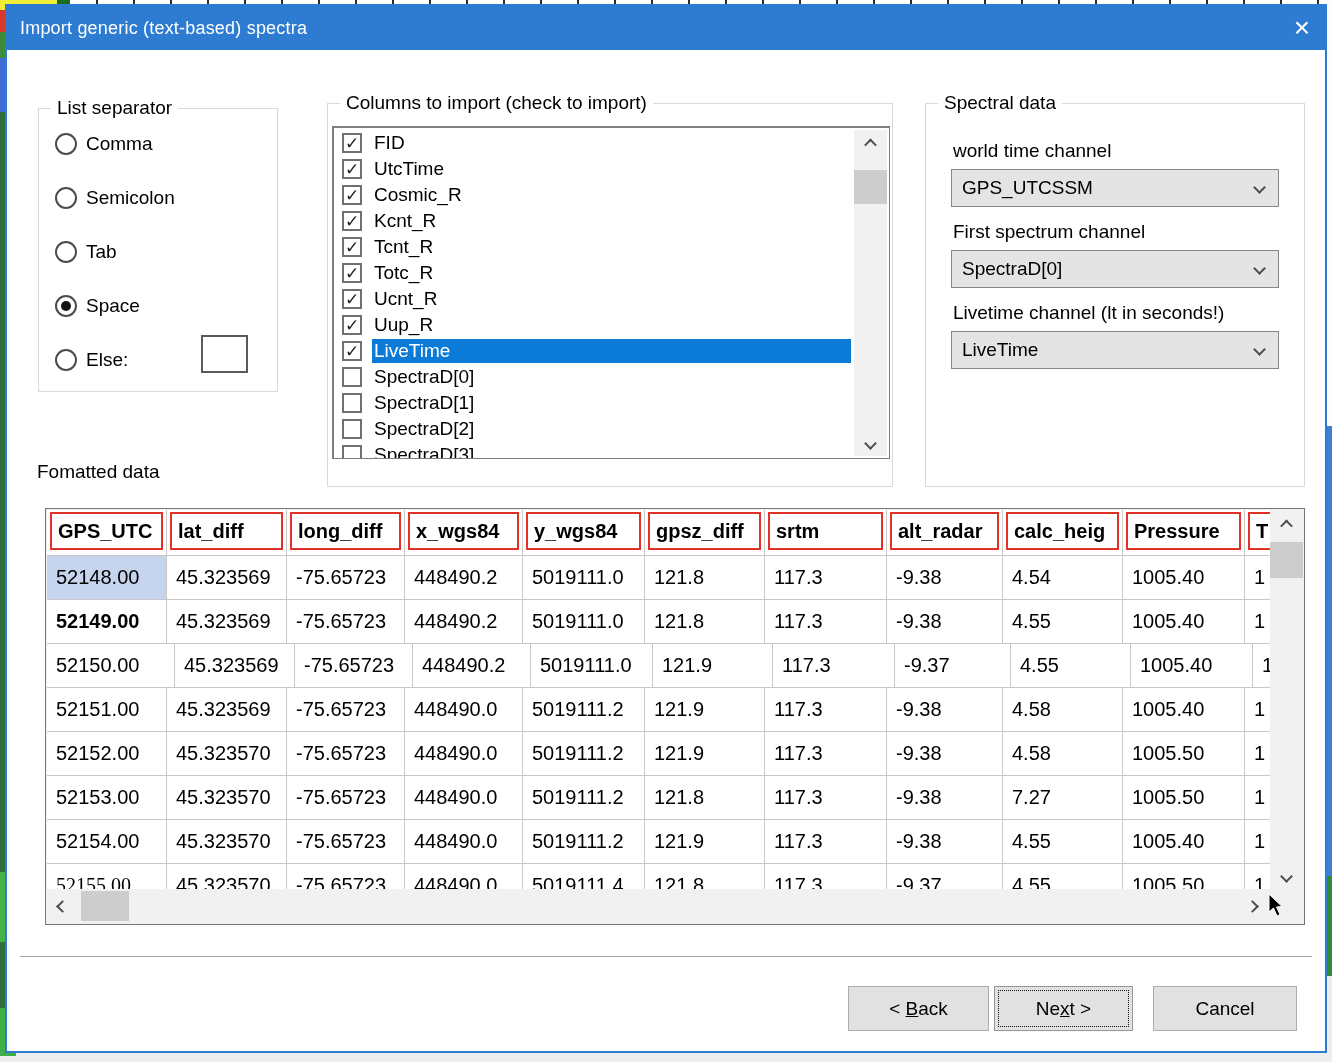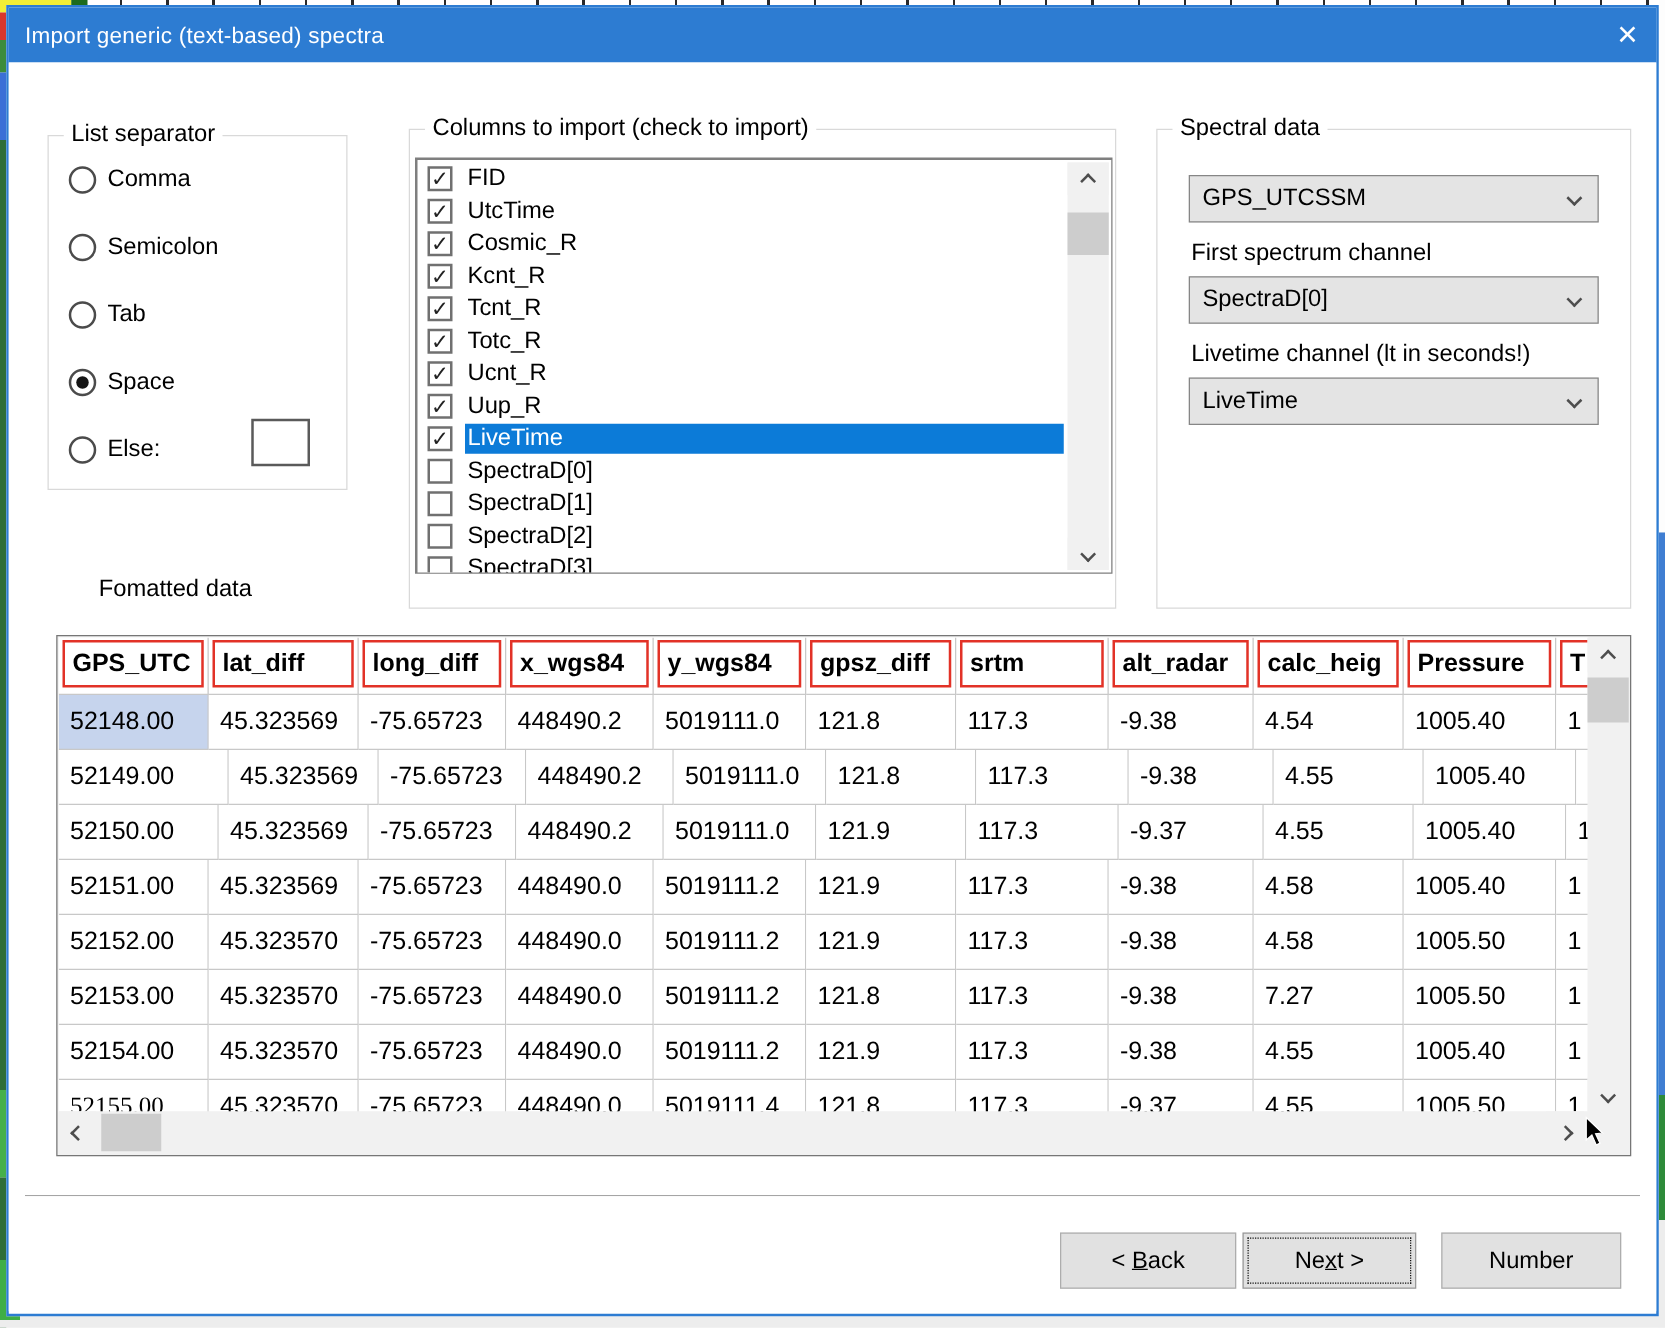--- a/index.html
+++ b/index.html
@@ -91,21 +91,21 @@
   .spin-btns { position:absolute; right:2px; top:2px; bottom:2px; width:26px; display:flex;
                flex-direction:column; gap:2px; }
   .spin-btns > div { flex:1; border:1px solid #ababab; background:#f2f2f2; display:flex;
                align-items:center; justify-content:center; }
   .tri-up { width:0; height:0; border-left:5px solid transparent; border-right:5px solid transparent;
             border-bottom:6px solid #222; }
   .tri-down { width:0; height:0; border-left:5px solid transparent; border-right:5px solid transparent;
             border-top:6px solid #222; }
 
   
-  .fmt-label { position:absolute; left:30px; top:411px; font-size:19px;margin-left:42px; }
+  .fmt-label { position:absolute; left:30px; top:411px; font-size:19px; }
   .tablewidget { position:absolute; left:38px; top:458px; width:1260px; height:417px;
                  border:1px solid #767676; background:#f1f1f1; }
   .grid-wrap { position:absolute; left:1px; top:1px; width:1224px; height:380px; overflow:hidden;
                background:#fff; }
   .thead { display:flex; height:46px; background:#fff; }
   .th { height:46px; border-right:1px solid #c8c8c8; border-bottom:1px solid #c8c8c8;
         overflow:hidden; flex:0 0 auto; }
   .th-in { margin:2px 3px; height:38px; border:2px solid var(--red,#e23227); font-weight:bold;
            font-size:20px; line-height:34px; padding-left:6px; white-space:nowrap; }
   .tr { display:flex; height:44px; }
@@ -263,20 +263,21 @@
                 <span class="chev down"></span>
               </div>
           </div>
         </div>
       </div>
 
       <div class="groupbox g-spec">
         <span class="gb-label">Spectral data</span>
         <div class="spec-fields">
             <div class="field">
+    <div class="flabel">world time channel</div>
     <div class="combo">
       <span class="cval">GPS_UTCSSM</span>
       <span class="chev down"></span>
     </div>
   </div>
             <div class="field">
     <div class="flabel">First spectrum channel</div>
     <div class="combo">
       <span class="cval">SpectraD[0]</span>
       <span class="chev down"></span>
@@ -338,21 +339,21 @@
                 <div class="td" style="width: 118px;">448490.2</div>
                 <div class="td" style="width: 122px;">5019111.0</div>
                 <div class="td" style="width: 120px;">121.8</div>
                 <div class="td" style="width: 122px;">117.3</div>
                 <div class="td" style="width: 116px;">-9.38</div>
                 <div class="td" style="width: 120px;">4.54</div>
                 <div class="td" style="width: 122px;">1005.40</div>
                 <div class="td" style="width: 40px;">1</div>
               </div>
               <div class="tr">
-                <div class="td" style="width: 136px;">52149.00</div>
+                <div class="td" style="width: 120px; font-weight: bold;">52149.00</div>
                 <div class="td" style="width: 120px;">45.323569</div>
                 <div class="td" style="width: 118px;">-75.65723</div>
                 <div class="td" style="width: 118px;">448490.2</div>
                 <div class="td" style="width: 122px;">5019111.0</div>
                 <div class="td" style="width: 120px;">121.8</div>
                 <div class="td" style="width: 122px;">117.3</div>
                 <div class="td" style="width: 116px;">-9.38</div>
                 <div class="td" style="width: 120px;">4.55</div>
                 <div class="td" style="width: 122px;">1005.40</div>
                 <div class="td" style="width: 40px;">1</div>
@@ -454,20 +455,20 @@
           <div class="sb-btn sb-right">
               <span class="chev right"></span>
             </div>
         </div>
         <div class="sb-corner"></div>
       </div>
 
       <div class="sepline"></div>
       <div class="btn btn-next focused">Ne<u>x</u>t &gt;</div>
       <div class="btn btn-back">&lt; <u>B</u>ack</div>
-      <div class="btn btn-cancel">Number</div>
+      <div class="btn btn-cancel">Cancel</div>
     </div>
   </div>
 
   <svg class="cursor" width="22" height="26" viewBox="0 0 22 26">
     <polygon points="1,1 1,19 5.5,15 9,23 12,21.5 8.5,14 14,13.5" fill="#000" stroke="#fff" stroke-width="1"></polygon>
   </svg>
 </div>
 
 </body></html>

